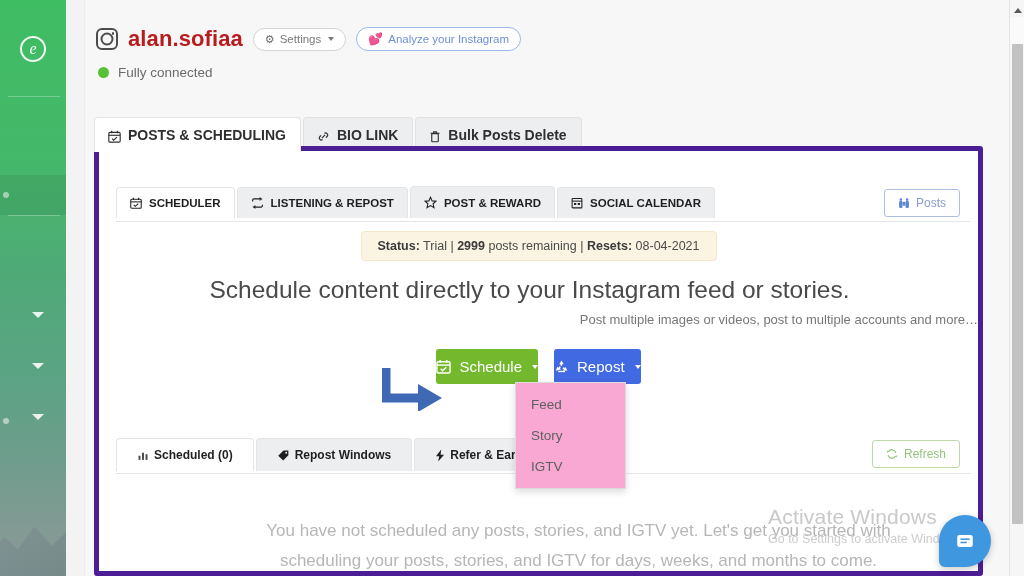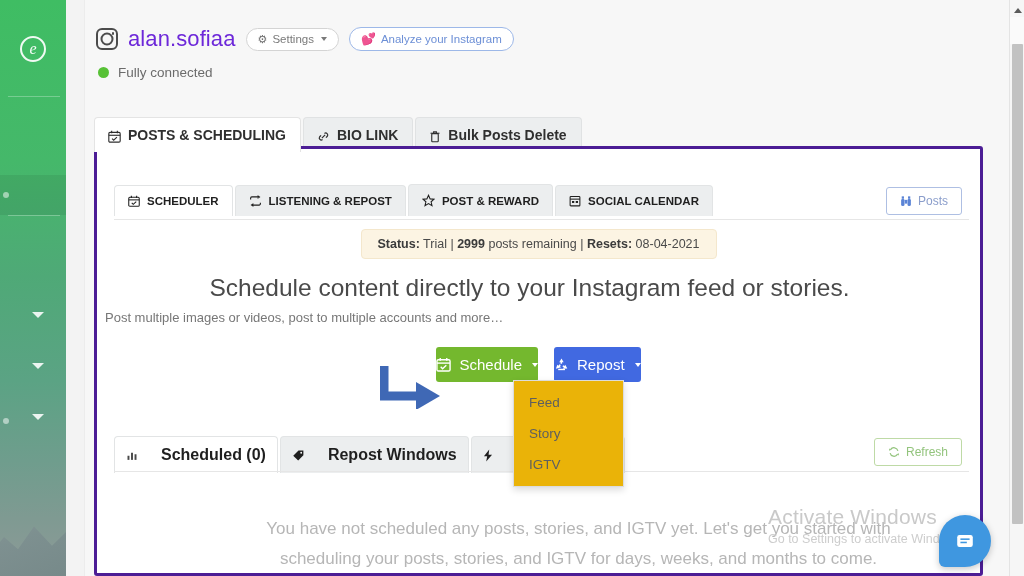--- a/index.html
+++ b/index.html
@@ -110,21 +110,21 @@
     width: 9px; height: 9px;
     border: 2px solid #4c4c4c; border-radius: 50%;
   }
   .ig-icon::after {
     content: ""; position: absolute;
     right: 2px; top: 2px;
     width: 2.5px; height: 2.5px; border-radius: 50%;
     background: #4c4c4c;
   }
   .acct-name {
-    font-size: 22px; color: #6d28d9; font-weight: 400;
+    font-size: 22px; color: #b91c1c; font-weight: 700;
     letter-spacing: .1px;
   }
   .pill {
     display: inline-flex; align-items: center; gap: 5px;
     border-radius: 14px;
     padding: 4px 11px;
     font-size: 11.5px;
     white-space: nowrap;
     cursor: pointer;
     background: #fff;
@@ -178,21 +178,21 @@
     border-color: #e4e4e4;
     position: relative; z-index: 3;
   }
 
   
   .card {
     position: absolute;
     left: 9px; top: 146px;
     width: 889px; height: 430px;
     background: #ffffff;
-    border: 3px solid #4c1d95;
+    border: 5px solid #4c1d95;
     border-radius: 0 3px 3px 3px;
   }
 
   
   .inner-tabs {
     position: absolute; left: 17px; top: 35px;
     display: flex; align-items: flex-end; gap: 2px;
   }
   .itab {
     display: flex; align-items: center; gap: 7px;
@@ -238,22 +238,22 @@
   }
   .status-banner b { color: #3b3b3b; margin-top: 12px; }
 
   
   .headline {
     position: absolute; left: 0; right: 18px; top: 125px;
     text-align: center;
     font-size: 24.5px; color: #4a4a4a; font-weight: 400;
   }
   .subhead {
-    position: absolute; left: 8px; right: 0; top: 161px;
-    text-align: left;
+    position: absolute; left: 16px; right: 0; top: 161px;
+    text-align: right;
     font-size: 13px; color: #777;
   }
 
   
   .actions {
     position: absolute; left: 0; right: 0; top: 198px;
     display: flex; justify-content: center; gap: 16px;
   }
   .btn {
     display: inline-flex; align-items: center; gap: 8px;
@@ -264,21 +264,21 @@
   }
   .btn.schedule { background: #74b82e; }
   .btn.repost { background: #4169e1; }
   .btn .caret-dn { border-top-color: #fff; }
 
   
   .dropdown {
     position: absolute;
     left: 416px; top: 231px;
     width: 111px;
-    background: #eab308;
+    background: #f9a8d4;
     border: 1px solid #dcdcdc;
     box-shadow: 0 3px 7px rgba(0,0,0,.14);
     padding: 6px 0;
     z-index: 20;
   }
   .ditem {
     padding: 8px 15px;
     font-size: 13.5px; color: #5f5f5f;
     cursor: pointer;
   }
@@ -289,23 +289,23 @@
     width: 62px; height: 45px;
     z-index: 19;
   }
 
   
   .lower-tabs {
     position: absolute; left: 17px; top: 287px;
     display: flex; align-items: flex-end; gap: 2px;
   }
   .ltab {
-    display: flex; align-items: center; gap: 23px;
-    padding: 9px 11px;
-    font-size: 16px; font-weight: bold;
+    display: flex; align-items: center; gap: 5px;
+    padding: 9px 20px;
+    font-size: 12px; font-weight: bold;
     color: #1f1f1f;
     background: #eceeef;
     border: 1px solid #e2e4e5;
     border-bottom: none;
     border-radius: 4px 4px 0 0;
     cursor: pointer;
     white-space: nowrap;
   }
   .ltab.active { background: #fff; }
   .lower-underline {

